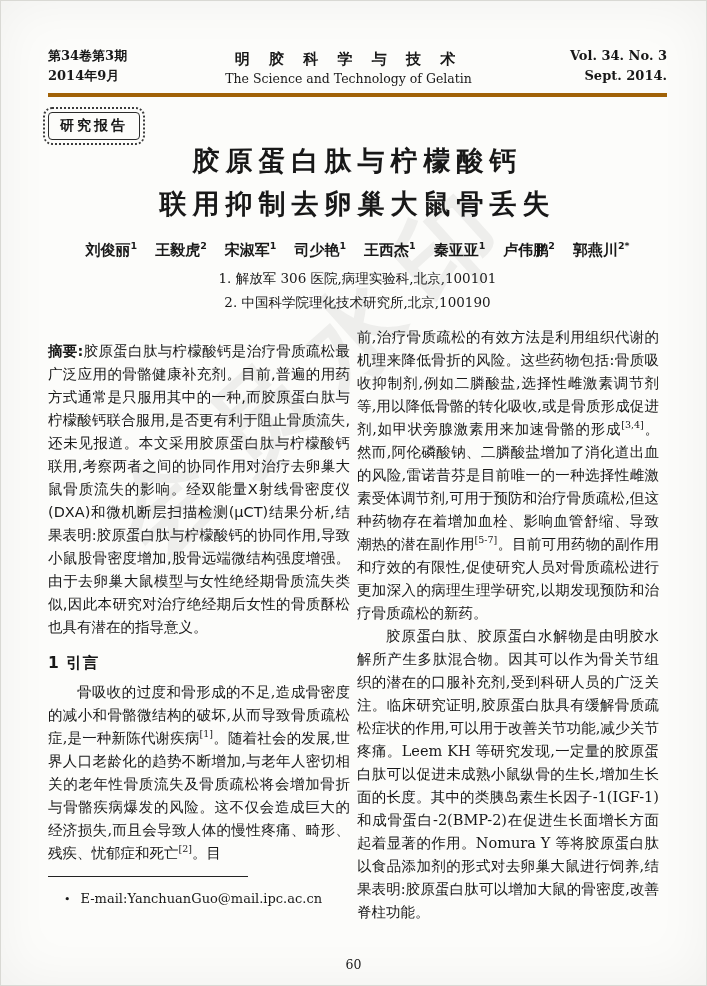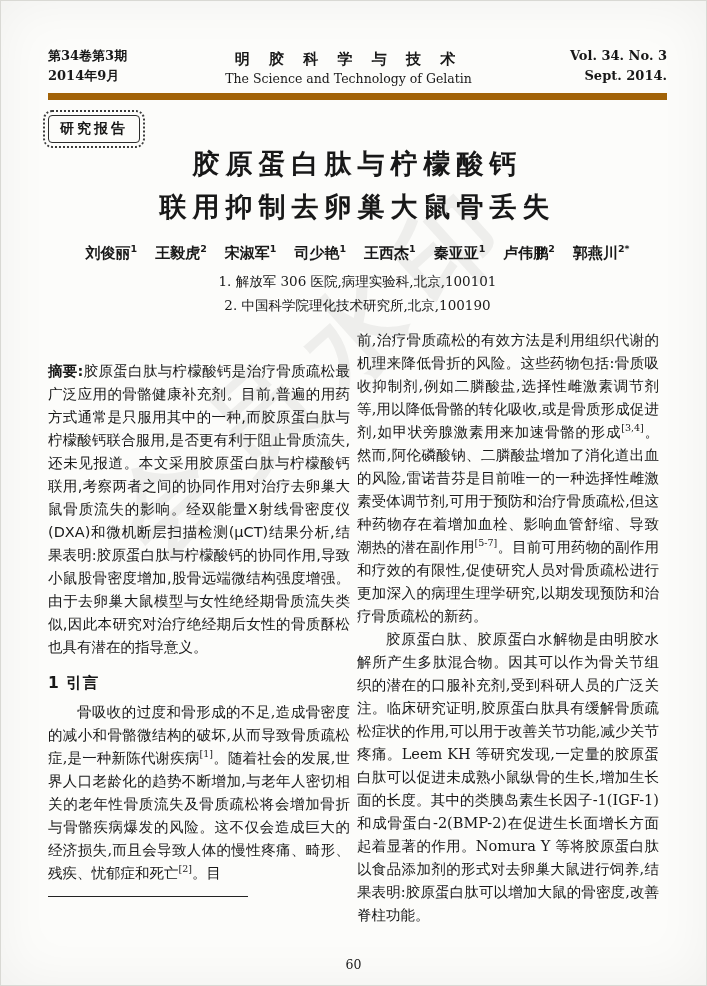--- a/index.html
+++ b/index.html
@@ -8,21 +8,21 @@
   .page {
     width:707px; height:986px; margin:0 auto; position:relative;
     background:#fcfcfa; overflow:hidden;
     box-shadow: inset 0 0 0 1px #d9d9d4, inset 0 0 55px rgba(0,0,0,0.05);
   }
   .inner { padding:46px 40px 0 48px; position:relative; }
 
   
   .jheader {
     display:flex; justify-content:space-between; align-items:flex-end;
-    border-bottom:7px solid #a16207; padding-bottom:7px;
+    border-bottom:4px solid #a16207; padding-bottom:7px;
   }
   .jh-side { font-size:13px; line-height:1.55; font-weight:bold; white-space:nowrap; }
   .jh-right { text-align:right; }
   .jh-center { text-align:center; flex:1; }
   .jh-center .cn { font-family:"DejaVu Sans", sans-serif; font-size:15px; font-weight:bold; letter-spacing:7px; }
   .jh-center .en { font-size:12.5px; margin-top:2px; }
 
   
   .badge {
     display:inline-block; margin-top:15px; padding:4px 11px;
@@ -110,20 +110,21 @@
 
       <div class="col">
         <p class="abstract"><span class="kv-label">摘要:</span><span>胶原蛋白肽与柠檬酸钙是治疗骨质疏松最广泛应用的骨骼健康补充剂。目前,普遍的用药方式通常是只服用其中的一种,而胶原蛋白肽与柠檬酸钙联合服用,是否更有利于阻止骨质流失,还未见报道。本文采用胶原蛋白肽与柠檬酸钙联用,考察两者之间的协同作用对治疗去卵巢大鼠骨质流失的影响。经双能量X射线骨密度仪(DXA)和微机断层扫描检测(μCT)结果分析,结果表明:胶原蛋白肽与柠檬酸钙的协同作用,导致小鼠股骨密度增加,股骨远端微结构强度增强。由于去卵巢大鼠模型与女性绝经期骨质流失类似,因此本研究对治疗绝经期后女性的骨质酥松也具有潜在的指导意义。</span></p>
 
 
         <h2 class="sec-heading">1  引言</h2>
 
         <p class="indent rich">骨吸收的过度和骨形成的不足,造成骨密度的减小和骨骼微结构的破坏,从而导致骨质疏松症,是一种新陈代谢疾病<sup>[1]</sup>。随着社会的发展,世界人口老龄化的趋势不断增加,与老年人密切相关的老年性骨质流失及骨质疏松将会增加骨折与骨骼疾病爆发的风险。这不仅会造成巨大的经济损失,而且会导致人体的慢性疼痛、畸形、残疾、忧郁症和死亡<sup>[2]</sup>。目</p>
 
         <div class="footnote-rule"></div>
+        <div class="email-line"><span class="email-marker">•</span><span>E-mail:YanchuanGuo@mail.ipc.ac.cn</span></div>
       </div>
 
       <div class="col">
         <p class="rich">前,治疗骨质疏松的有效方法是利用组织代谢的机理来降低骨折的风险。这些药物包括:骨质吸收抑制剂,例如二膦酸盐,选择性雌激素调节剂等,用以降低骨骼的转化吸收,或是骨质形成促进剂,如甲状旁腺激素用来加速骨骼的形成<sup>[3,4]</sup>。然而,阿伦磷酸钠、二膦酸盐增加了消化道出血的风险,雷诺昔芬是目前唯一的一种选择性雌激素受体调节剂,可用于预防和治疗骨质疏松,但这种药物存在着增加血栓、影响血管舒缩、导致潮热的潜在副作用<sup>[5-7]</sup>。目前可用药物的副作用和疗效的有限性,促使研究人员对骨质疏松进行更加深入的病理生理学研究,以期发现预防和治疗骨质疏松的新药。</p>
         <p class="indent rich">胶原蛋白肽、胶原蛋白水解物是由明胶水解所产生多肽混合物。因其可以作为骨关节组织的潜在的口服补充剂,受到科研人员的广泛关注。临床研究证明,胶原蛋白肽具有缓解骨质疏松症状的作用,可以用于改善关节功能,减少关节疼痛。Leem KH 等研究发现,一定量的胶原蛋白肽可以促进未成熟小鼠纵骨的生长,增加生长面的长度。其中的类胰岛素生长因子-1(IGF-1)和成骨蛋白-2(BMP-2)在促进生长面增长方面起着显著的作用。Nomura Y 等将胶原蛋白肽以食品添加剂的形式对去卵巢大鼠进行饲养,结果表明:胶原蛋白肽可以增加大鼠的骨密度,改善脊柱功能。</p>
       </div>
 
     </div>
 
   </div>

